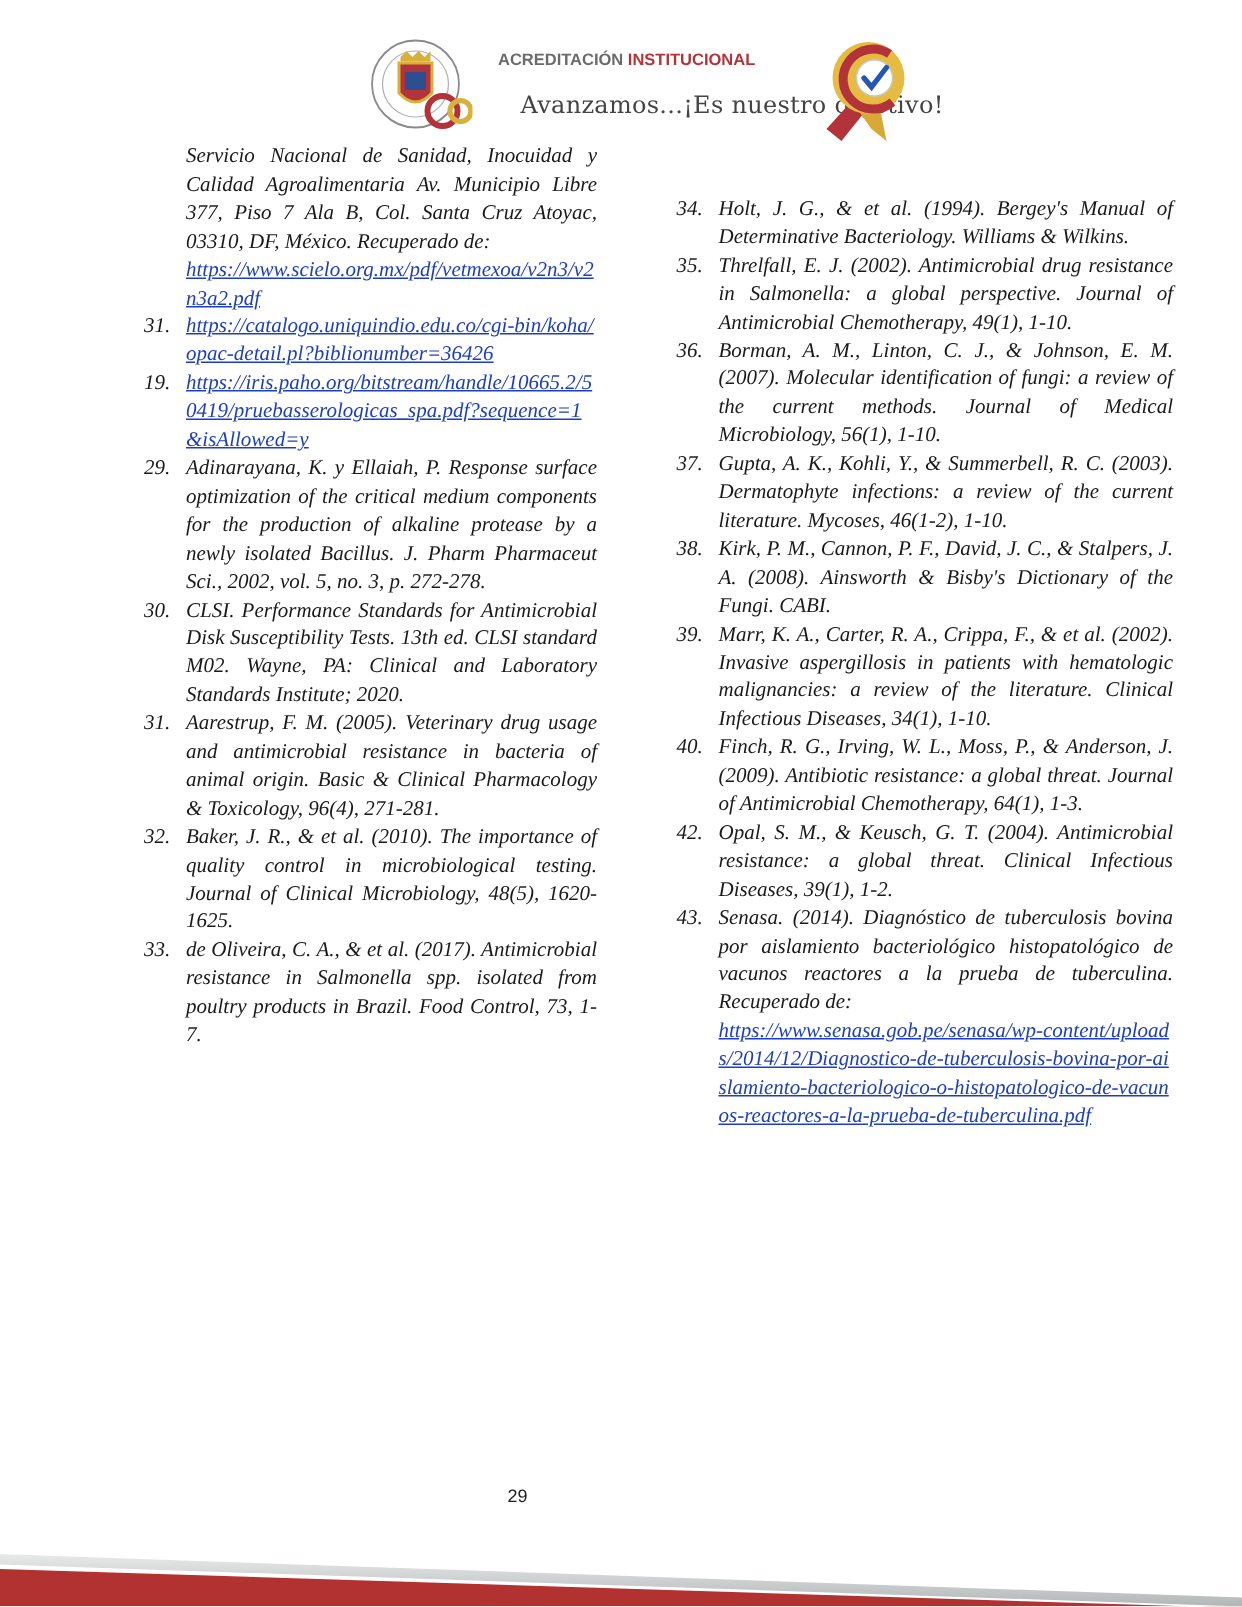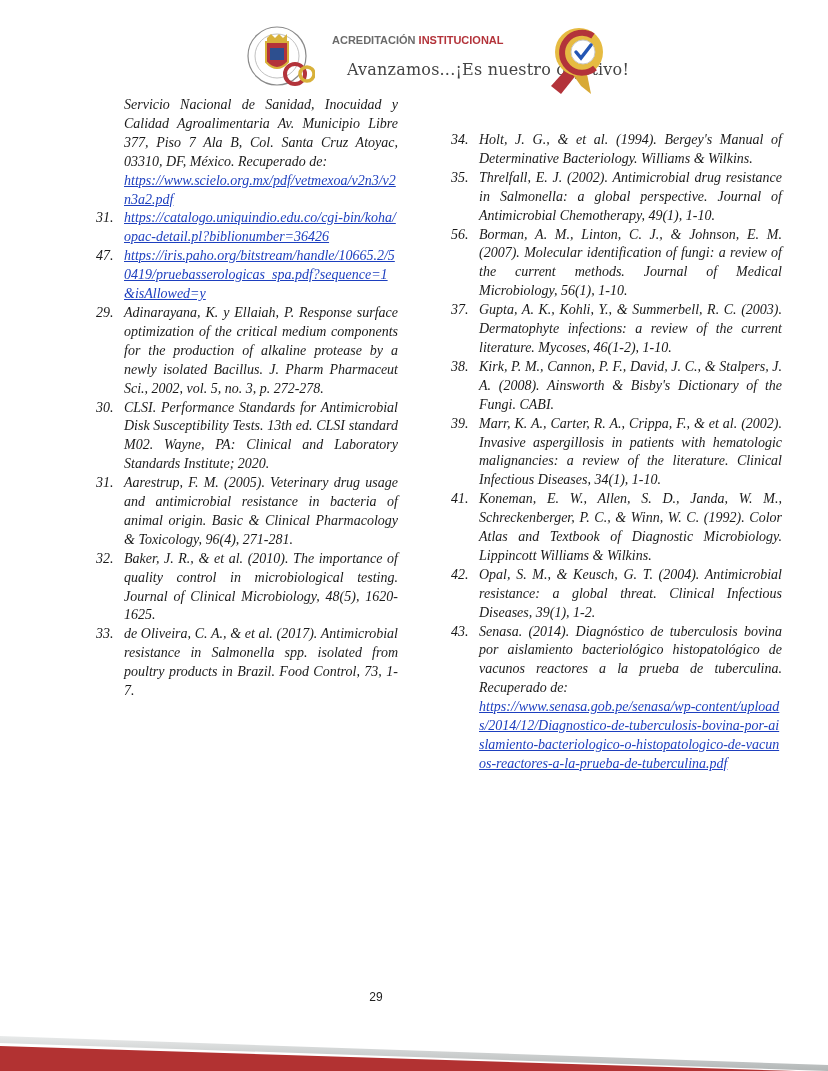--- a/index.html
+++ b/index.html
@@ -22,21 +22,21 @@
   .col-left { left:96px; width:302px; }
   .col-right { left:451px; width:331px;margin-top:35px; }
   .ref { position:relative; padding-left:28px; text-align:justify; text-align-last:left; }
   .ref .num { position:absolute; left:0; top:0; }
   .ref .txt { display:block; }
   .cont { padding-left:28px; text-align:justify; }
   a.link { color:#1d3fbf; text-decoration:underline; word-break:break-all; text-align:left; display:block; }
 
   
   .page-num { position:absolute; left:0; width:690px; top:990px; text-align:center;
-              font-family:"Liberation Sans", "DejaVu Sans", sans-serif; font-size:12px; color:#222;margin-left:31px; }
+              font-family:"Liberation Sans", "DejaVu Sans", sans-serif; font-size:12px; color:#222; }
   .footer-deco { position:absolute; left:0; top:1010px; width:828px; height:61px; }
 </style>
 </head>
 <body>
 
 <div class="header">
   <svg class="uni-logo" viewBox="0 0 68 68">
     <circle cx="30" cy="32" r="29" fill="#fff" stroke="#8a8a8a" stroke-width="1.2"></circle>
     <circle cx="30" cy="32" r="22" fill="none" stroke="#b0b0b0" stroke-width="0.8"></circle>
     <path d="M19 18 L41 18 L41 38 Q30 50 19 38 Z" fill="#b3333a" stroke="#d8b13a" stroke-width="2"></path>
@@ -63,21 +63,21 @@
 <div class="col col-left">
   <div class="cont">
     <span>Servicio Nacional de Sanidad, Inocuidad y Calidad Agroalimentaria Av. Municipio Libre 377, Piso 7 Ala B, Col. Santa Cruz Atoyac, 03310, DF, México. Recuperado de:</span>
     <a class="link">https://www.scielo.org.mx/pdf/vetmexoa/v2n3/v2n3a2.pdf</a>
   </div>
   <div class="ref">
     <span class="num">31.</span>
     <a class="link">https://catalogo.uniquindio.edu.co/cgi-bin/koha/opac-detail.pl?biblionumber=36426</a>
   </div>
   <div class="ref">
-    <span class="num">47.</span>
+    <span class="num">19.</span>
     <a class="link">https://iris.paho.org/bitstream/handle/10665.2/50419/pruebasserologicas_spa.pdf?sequence=1&amp;isAllowed=y</a>
   </div>
   <div class="ref">
     <span class="num">29.</span>
     <span class="txt">Adinarayana, K. y Ellaiah, P. Response surface optimization of the critical medium components for the production of alkaline protease by a newly isolated Bacillus. J. Pharm Pharmaceut Sci., 2002, vol. 5, no. 3, p. 272-278.</span>
   </div>
   <div class="ref">
     <span class="num">30.</span>
     <span class="txt">CLSI. Performance Standards for Antimicrobial Disk Susceptibility Tests. 13th ed. CLSI standard M02. Wayne, PA: Clinical and Laboratory Standards Institute; 2020.</span>
   </div>
@@ -98,38 +98,38 @@
 <div class="col col-right">
   <div class="ref">
     <span class="num">34.</span>
     <span class="txt">Holt, J. G., &amp; et al. (1994). Bergey's Manual of Determinative Bacteriology. Williams &amp; Wilkins.</span>
   </div>
   <div class="ref">
     <span class="num">35.</span>
     <span class="txt">Threlfall, E. J. (2002). Antimicrobial drug resistance in Salmonella: a global perspective. Journal of Antimicrobial Chemotherapy, 49(1), 1-10.</span>
   </div>
   <div class="ref">
-    <span class="num">56.</span>
+    <span class="num">36.</span>
     <span class="txt">Borman, A. M., Linton, C. J., &amp; Johnson, E. M. (2007). Molecular identification of fungi: a review of the current methods. Journal of Medical Microbiology, 56(1), 1-10.</span>
   </div>
   <div class="ref">
     <span class="num">37.</span>
     <span class="txt">Gupta, A. K., Kohli, Y., &amp; Summerbell, R. C. (2003). Dermatophyte infections: a review of the current literature. Mycoses, 46(1-2), 1-10.</span>
   </div>
   <div class="ref">
     <span class="num">38.</span>
     <span class="txt">Kirk, P. M., Cannon, P. F., David, J. C., &amp; Stalpers, J. A. (2008). Ainsworth &amp; Bisby's Dictionary of the Fungi. CABI.</span>
   </div>
   <div class="ref">
     <span class="num">39.</span>
     <span class="txt">Marr, K. A., Carter, R. A., Crippa, F., &amp; et al. (2002). Invasive aspergillosis in patients with hematologic malignancies: a review of the literature. Clinical Infectious Diseases, 34(1), 1-10.</span>
   </div>
   <div class="ref">
-    <span class="num">41.</span>
-    <span class="txt">Koneman, E. W., Allen, S. D., Janda, W. M., Schreckenberger, P. C., &amp; Winn, W. C. (1992). Color Atlas and Textbook of Diagnostic Microbiology. Lippincott Williams &amp; Wilkins.</span>
+    <span class="num">40.</span>
+    <span class="txt">Finch, R. G., Irving, W. L., Moss, P., &amp; Anderson, J. (2009). Antibiotic resistance: a global threat. Journal of Antimicrobial Chemotherapy, 64(1), 1-3.</span>
   </div>
   <div class="ref">
     <span class="num">42.</span>
     <span class="txt">Opal, S. M., &amp; Keusch, G. T. (2004). Antimicrobial resistance: a global threat. Clinical Infectious Diseases, 39(1), 1-2.</span>
   </div>
   <div class="ref">
     <span class="num">43.</span>
     <span class="txt">Senasa. (2014). Diagnóstico de tuberculosis bovina por aislamiento bacteriológico histopatológico de vacunos reactores a la prueba de tuberculina. Recuperado de:</span>
     <a class="link">https://www.senasa.gob.pe/senasa/wp-content/uploads/2014/12/Diagnostico-de-tuberculosis-bovina-por-aislamiento-bacteriologico-o-histopatologico-de-vacunos-reactores-a-la-prueba-de-tuberculina.pdf</a>
   </div>

